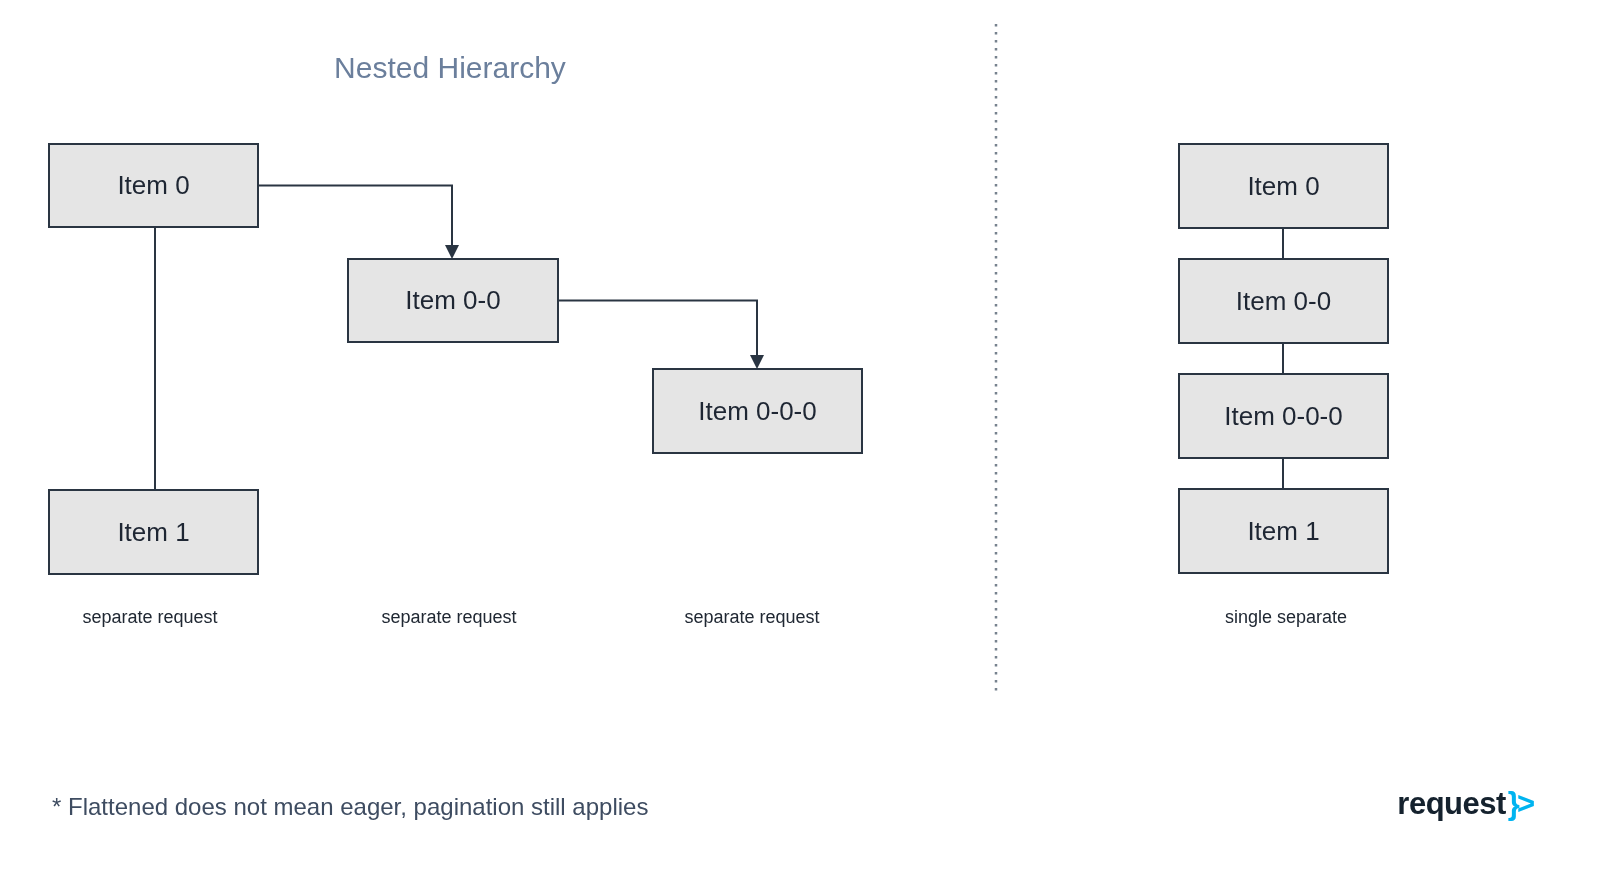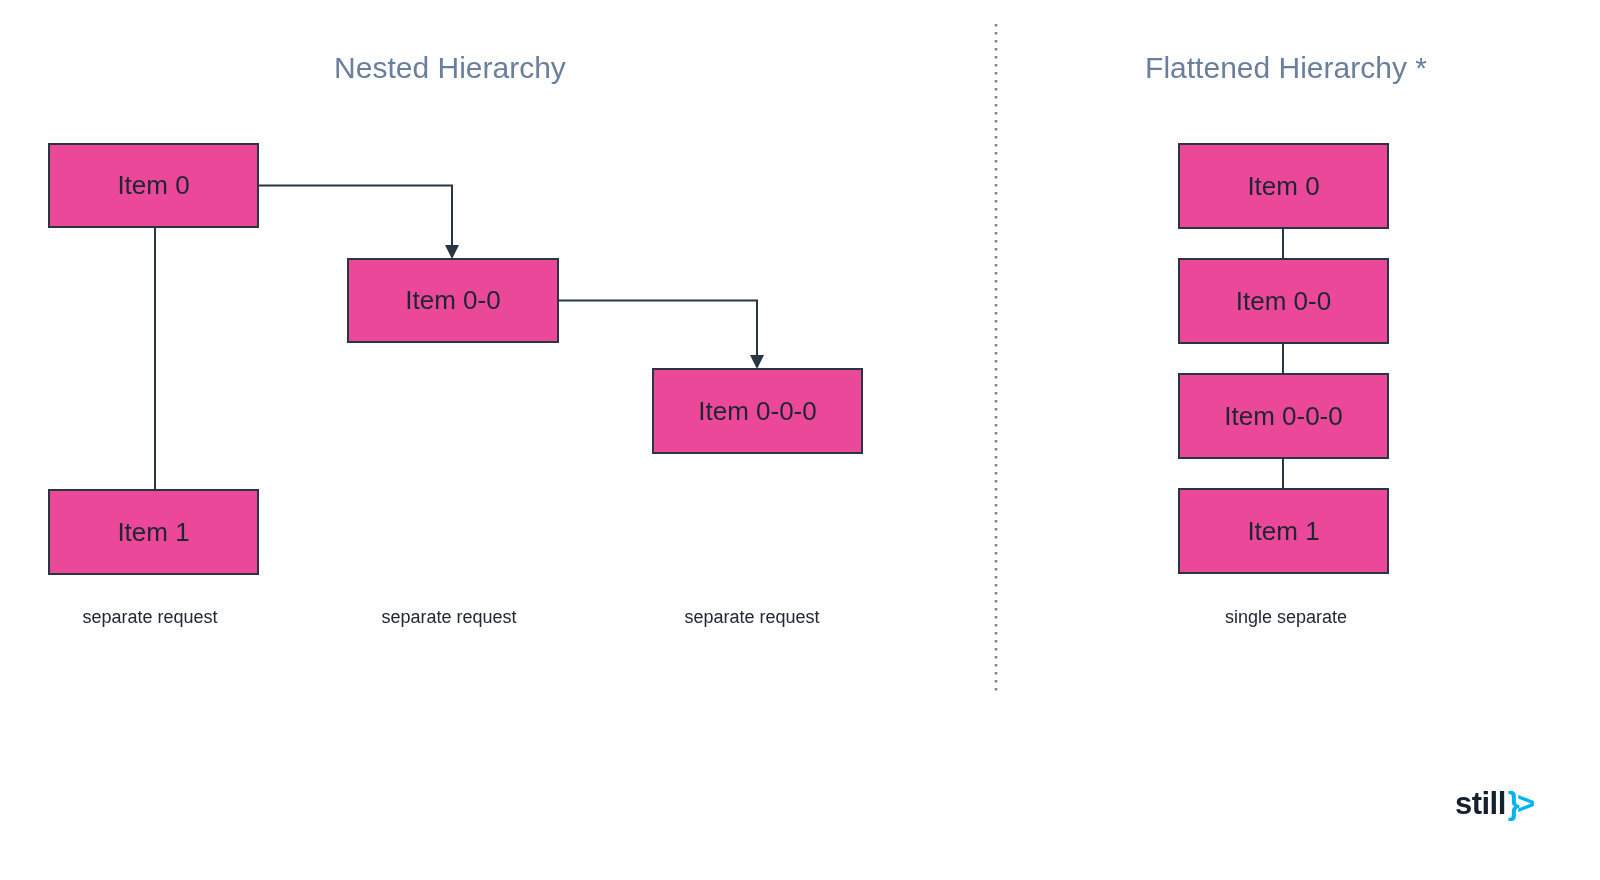--- a/index.html
+++ b/index.html
@@ -28,21 +28,21 @@
     font-size:30px;line-height:36px;
     color:var(--c-title);
     white-space:nowrap;
   }
   .title-left{left:450px;}
   .title-right{left:1286px;}
   .node{
     position:absolute;
     box-sizing:border-box;
     border:2px solid var(--c-border);
-    background:#ec4899;
+    background:#e5e5e5;
     display:flex;align-items:center;justify-content:center;
     font-size:26px;color:var(--c-boxtext);
     white-space:nowrap;
   }
   .l0  {left:48px;  top:143px; width:211px; height:85px;}
   .l00 {left:347px; top:258px; width:212px; height:85px;}
   .l000{left:652px; top:368px; width:211px; height:86px;}
   .l1  {left:48px;  top:489px; width:211px; height:86px;}
   .r0  {left:1178px;top:143px; width:211px; height:86px;}
   .r00 {left:1178px;top:258px; width:211px; height:86px;}
@@ -89,35 +89,35 @@
 
     <path d="M559,300.5 L757,300.5 L757,356" stroke="#2a3542" stroke-width="2" fill="none"></path>
     <path d="M750,355 H764 L757,369 Z" fill="#2a3542"></path>
 
     <path d="M1283,229 L1283,258" stroke="#2a3542" stroke-width="2" fill="none"></path>
     <path d="M1283,344 L1283,373" stroke="#2a3542" stroke-width="2" fill="none"></path>
     <path d="M1283,459 L1283,488" stroke="#2a3542" stroke-width="2" fill="none"></path>
   </svg>
 
   <div class="panel-title title-left">Nested Hierarchy</div>
-  <div class="panel-title title-right">Flattened Hierarchy *</div>
 
   <div class="node l0">Item 0</div>
   <div class="node l00">Item 0-0</div>
   <div class="node l000">Item 0-0-0</div>
   <div class="node l1">Item 1</div>
 
   <div class="node r0">Item 0</div>
   <div class="node r00">Item 0-0</div>
   <div class="node r000">Item 0-0-0</div>
   <div class="node r1">Item 1</div>
 
   <div class="req-label rl1">separate request</div>
   <div class="req-label rl2">separate request</div>
   <div class="req-label rl3">separate request</div>
   <div class="req-label rl4">single separate</div>
 
+  <div class="footnote">* Flattened does not mean eager, pagination still applies</div>
 
   <div class="logo">
-    <span>still</span><span class="accent">}&gt;</span>
+    <span>request</span><span class="accent">}&gt;</span>
   </div>
 
 </div>
 
 </body></html>

